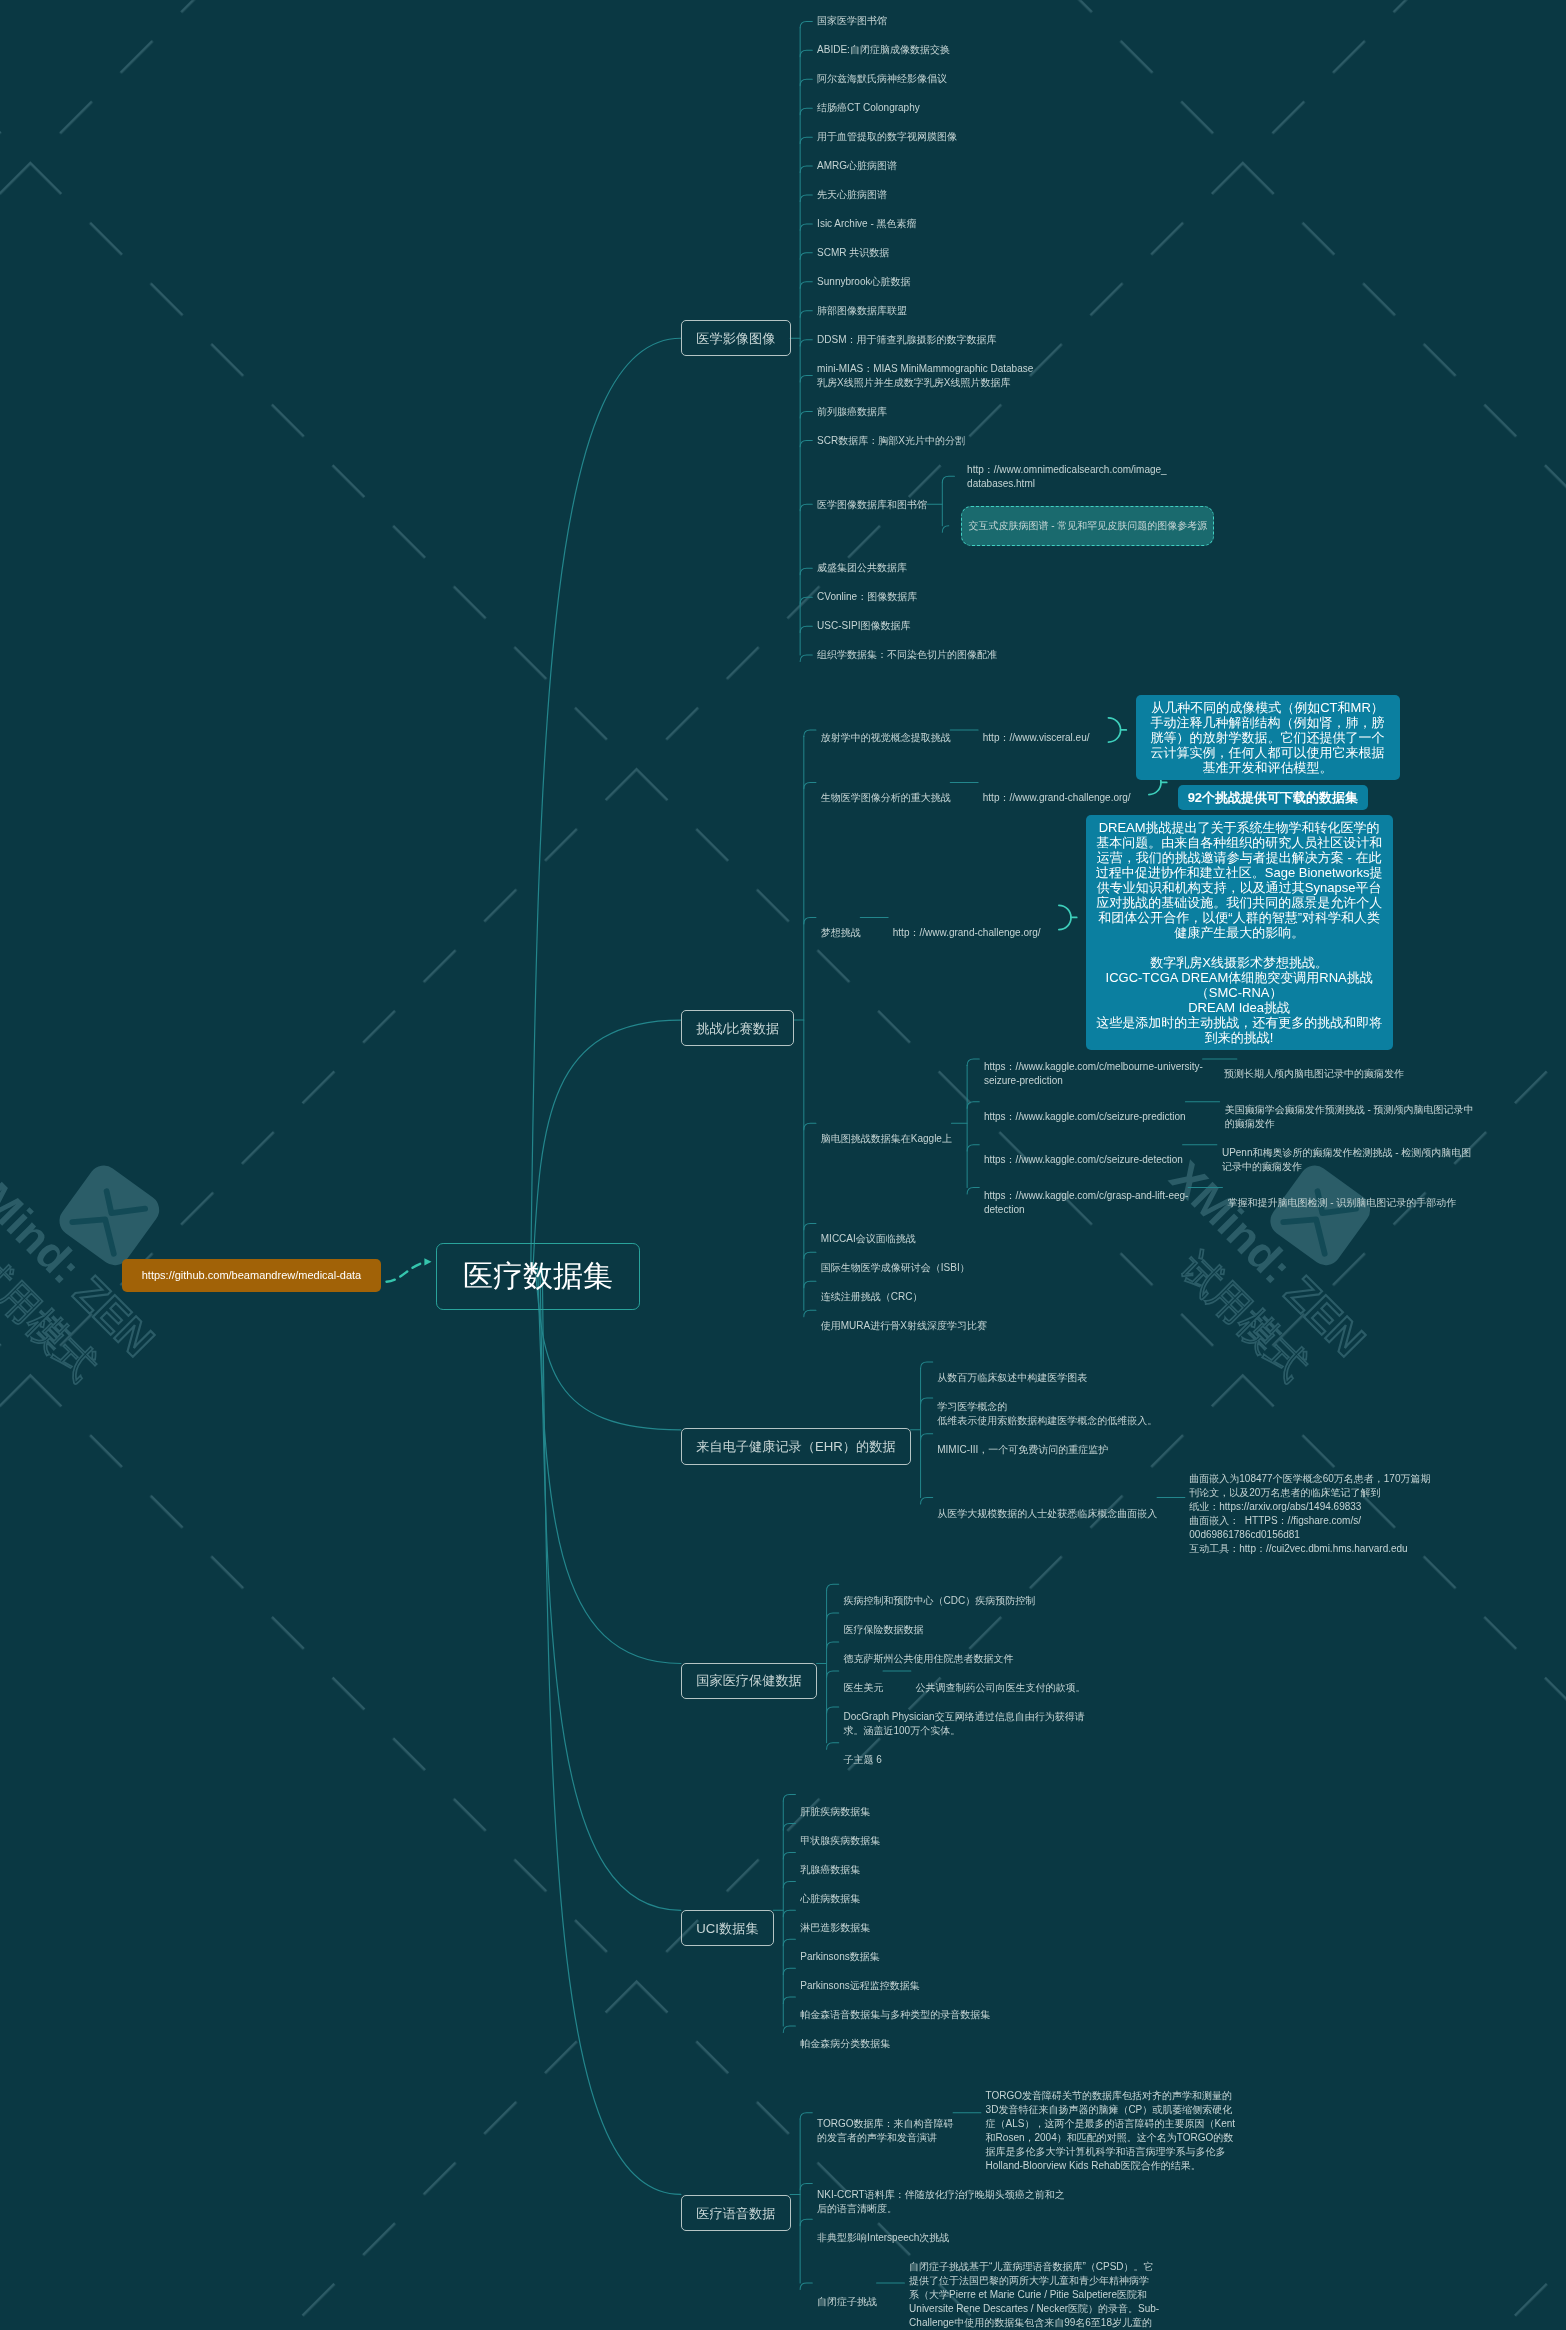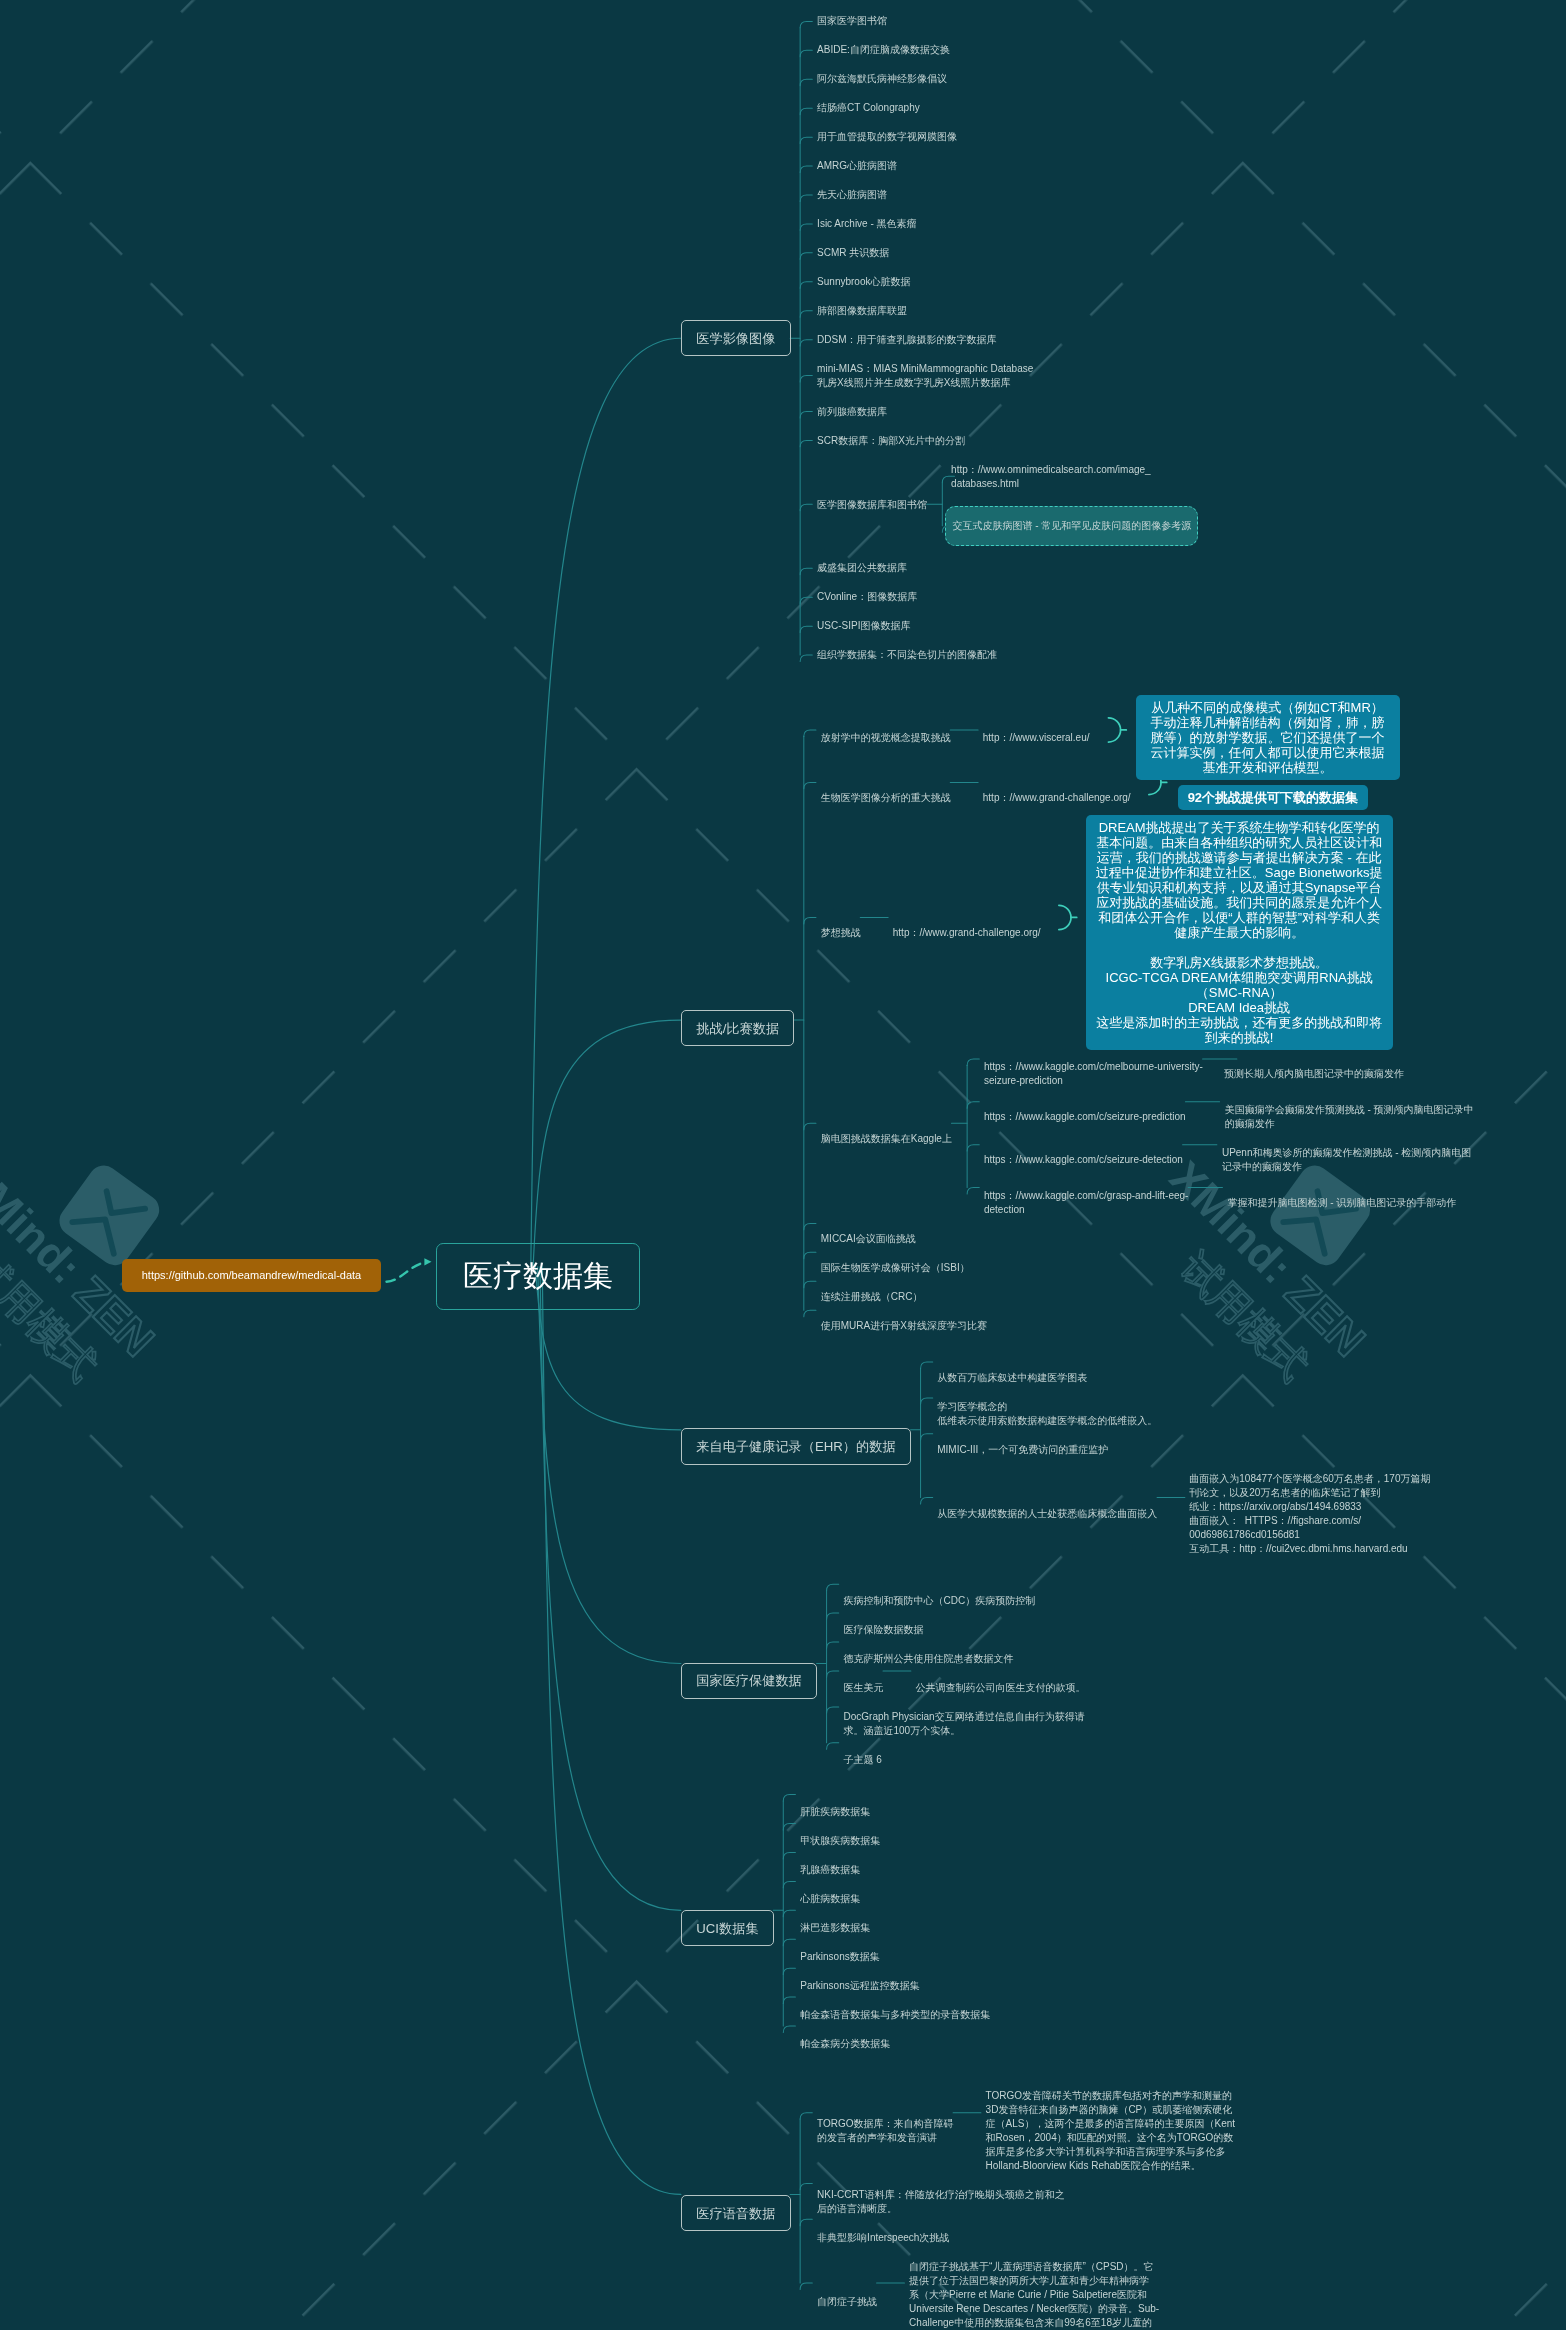--- a/index.html
+++ b/index.html
@@ -357,21 +357,21 @@
               </div>
               <div class="node n-d2">
                 <div class="wrap">
                   <div class="lbl">SCR数据库：胸部X光片中的分割</div>
                 </div>
               </div>
               <div class="node n-d2">
                 <div class="wrap">
                   <div class="lbl">医学图像数据库和图书馆</div>
                 </div>
-                <div class="kids" style="gap: 15px; margin-left: 24px;">
+                <div class="kids" style="gap: 15px; margin-left: 40px;">
                   <div class="node n-d3">
                     <div class="wrap">
                       <div class="lbl">http：//www.omnimedicalsearch.com/image_
 databases.html</div>
                     </div>
                   </div>
                   <div class="node n-d3 n-dashed">
                     <div class="wrap">
                       <div class="lbl">交互式皮肤病图谱 - 常见和罕见皮肤问题的图像参考源</div>
                     </div>

